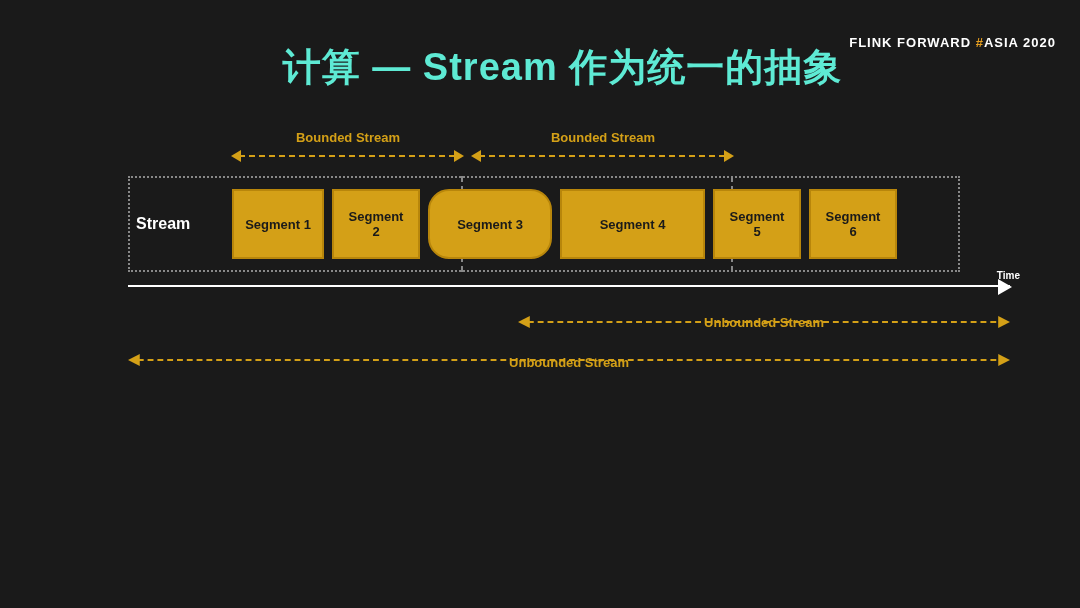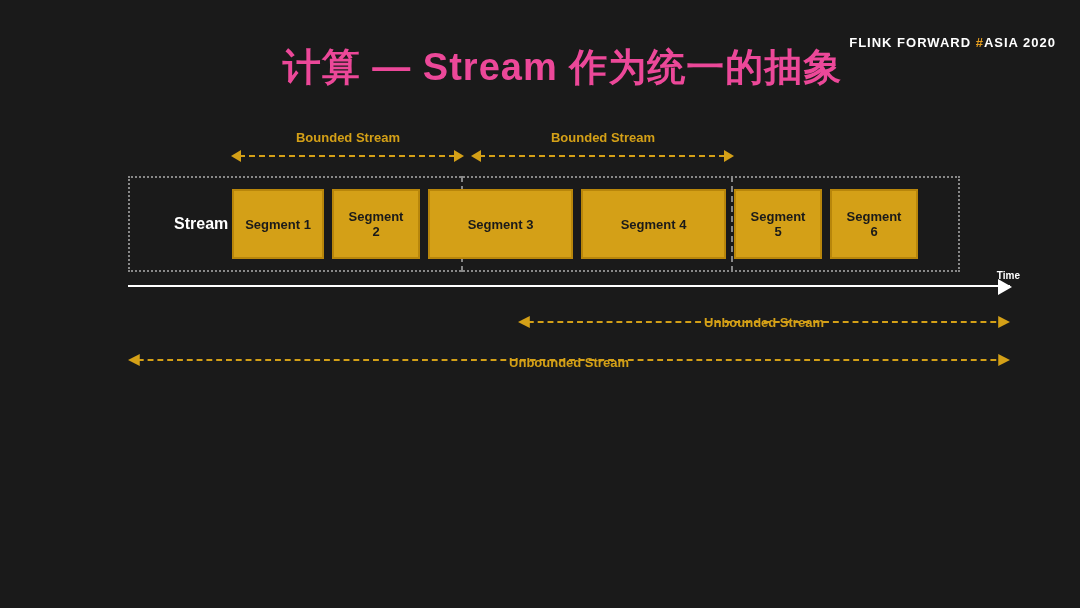--- a/index.html
+++ b/index.html
@@ -27,21 +27,21 @@
 
     
     .title {
       position: absolute;
       top: 42px;
       left: 0;
       right: 0;
       text-align: center;
       font-size: 38px;
       font-weight: bold;
-      color: #ec4899;
+      color: #5eead4;
       letter-spacing: 1px;
       padding-left: 45px;
     }
 
     
     .diagram {
       position: absolute;
       top: 130px;
       left: 68px;
       right: 60px;
@@ -101,21 +101,20 @@
       position: absolute;
       top: 46px;
       left: 68px;
       height: 96px;
       display: flex;
       align-items: center;
       color: #ffffff;
       font-size: 16px;
       font-weight: bold;
       width: 90px;
-      margin-left: 38px;
     }
 
     
     .segments {
       position: absolute;
       top: 53px;
       left: 160px;
       display: flex;
       gap: 0;
       height: 82px;
@@ -141,21 +140,21 @@
       font-weight: bold;
       display: flex;
       align-items: center;
       justify-content: center;
       text-align: center;
       height: 70px;
       margin: 0 4px;
     }
     .seg1 { width: 92px; }
     .seg2 { width: 88px; }
-    .seg3 { width: 145px; }
+    .seg3 { width: 124px; border-radius: 21px; }
     .seg4 { width: 145px; }
     .seg5 { width: 88px; }
     .seg6 { width: 88px; }
 
     
     .time-axis {
       position: absolute;
       top: 155px;
       left: 60px;
       right: 10px;

